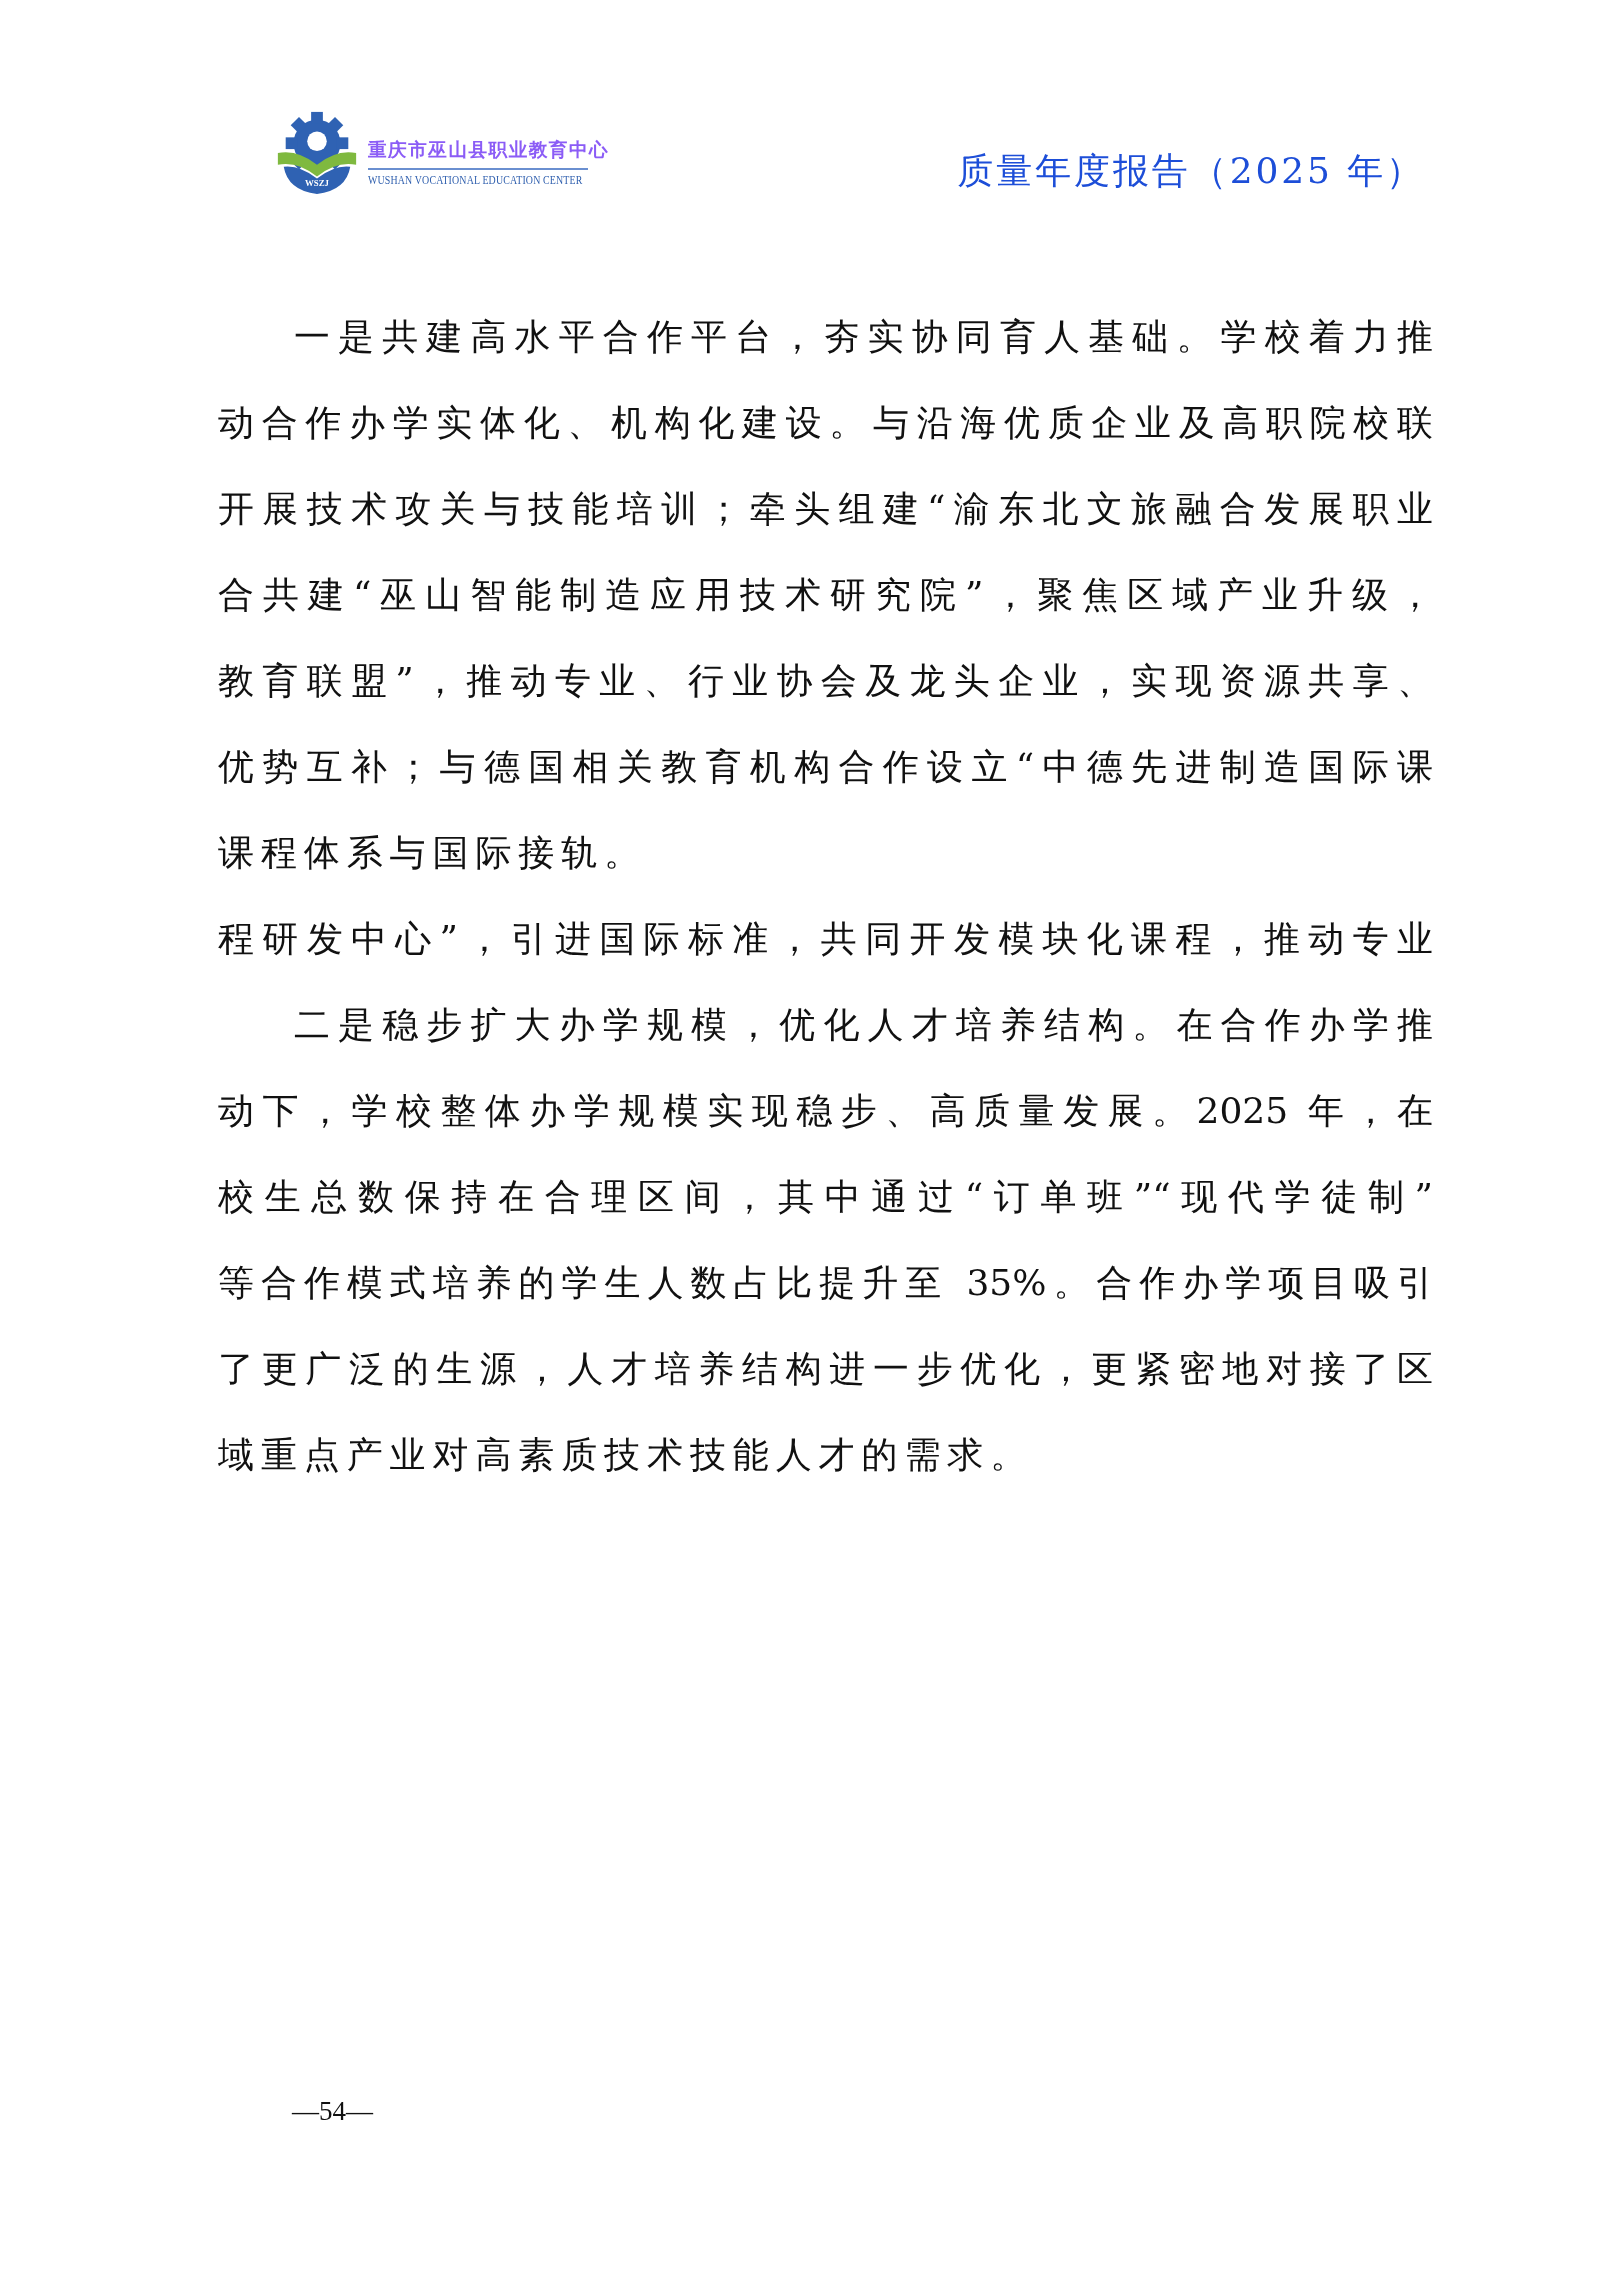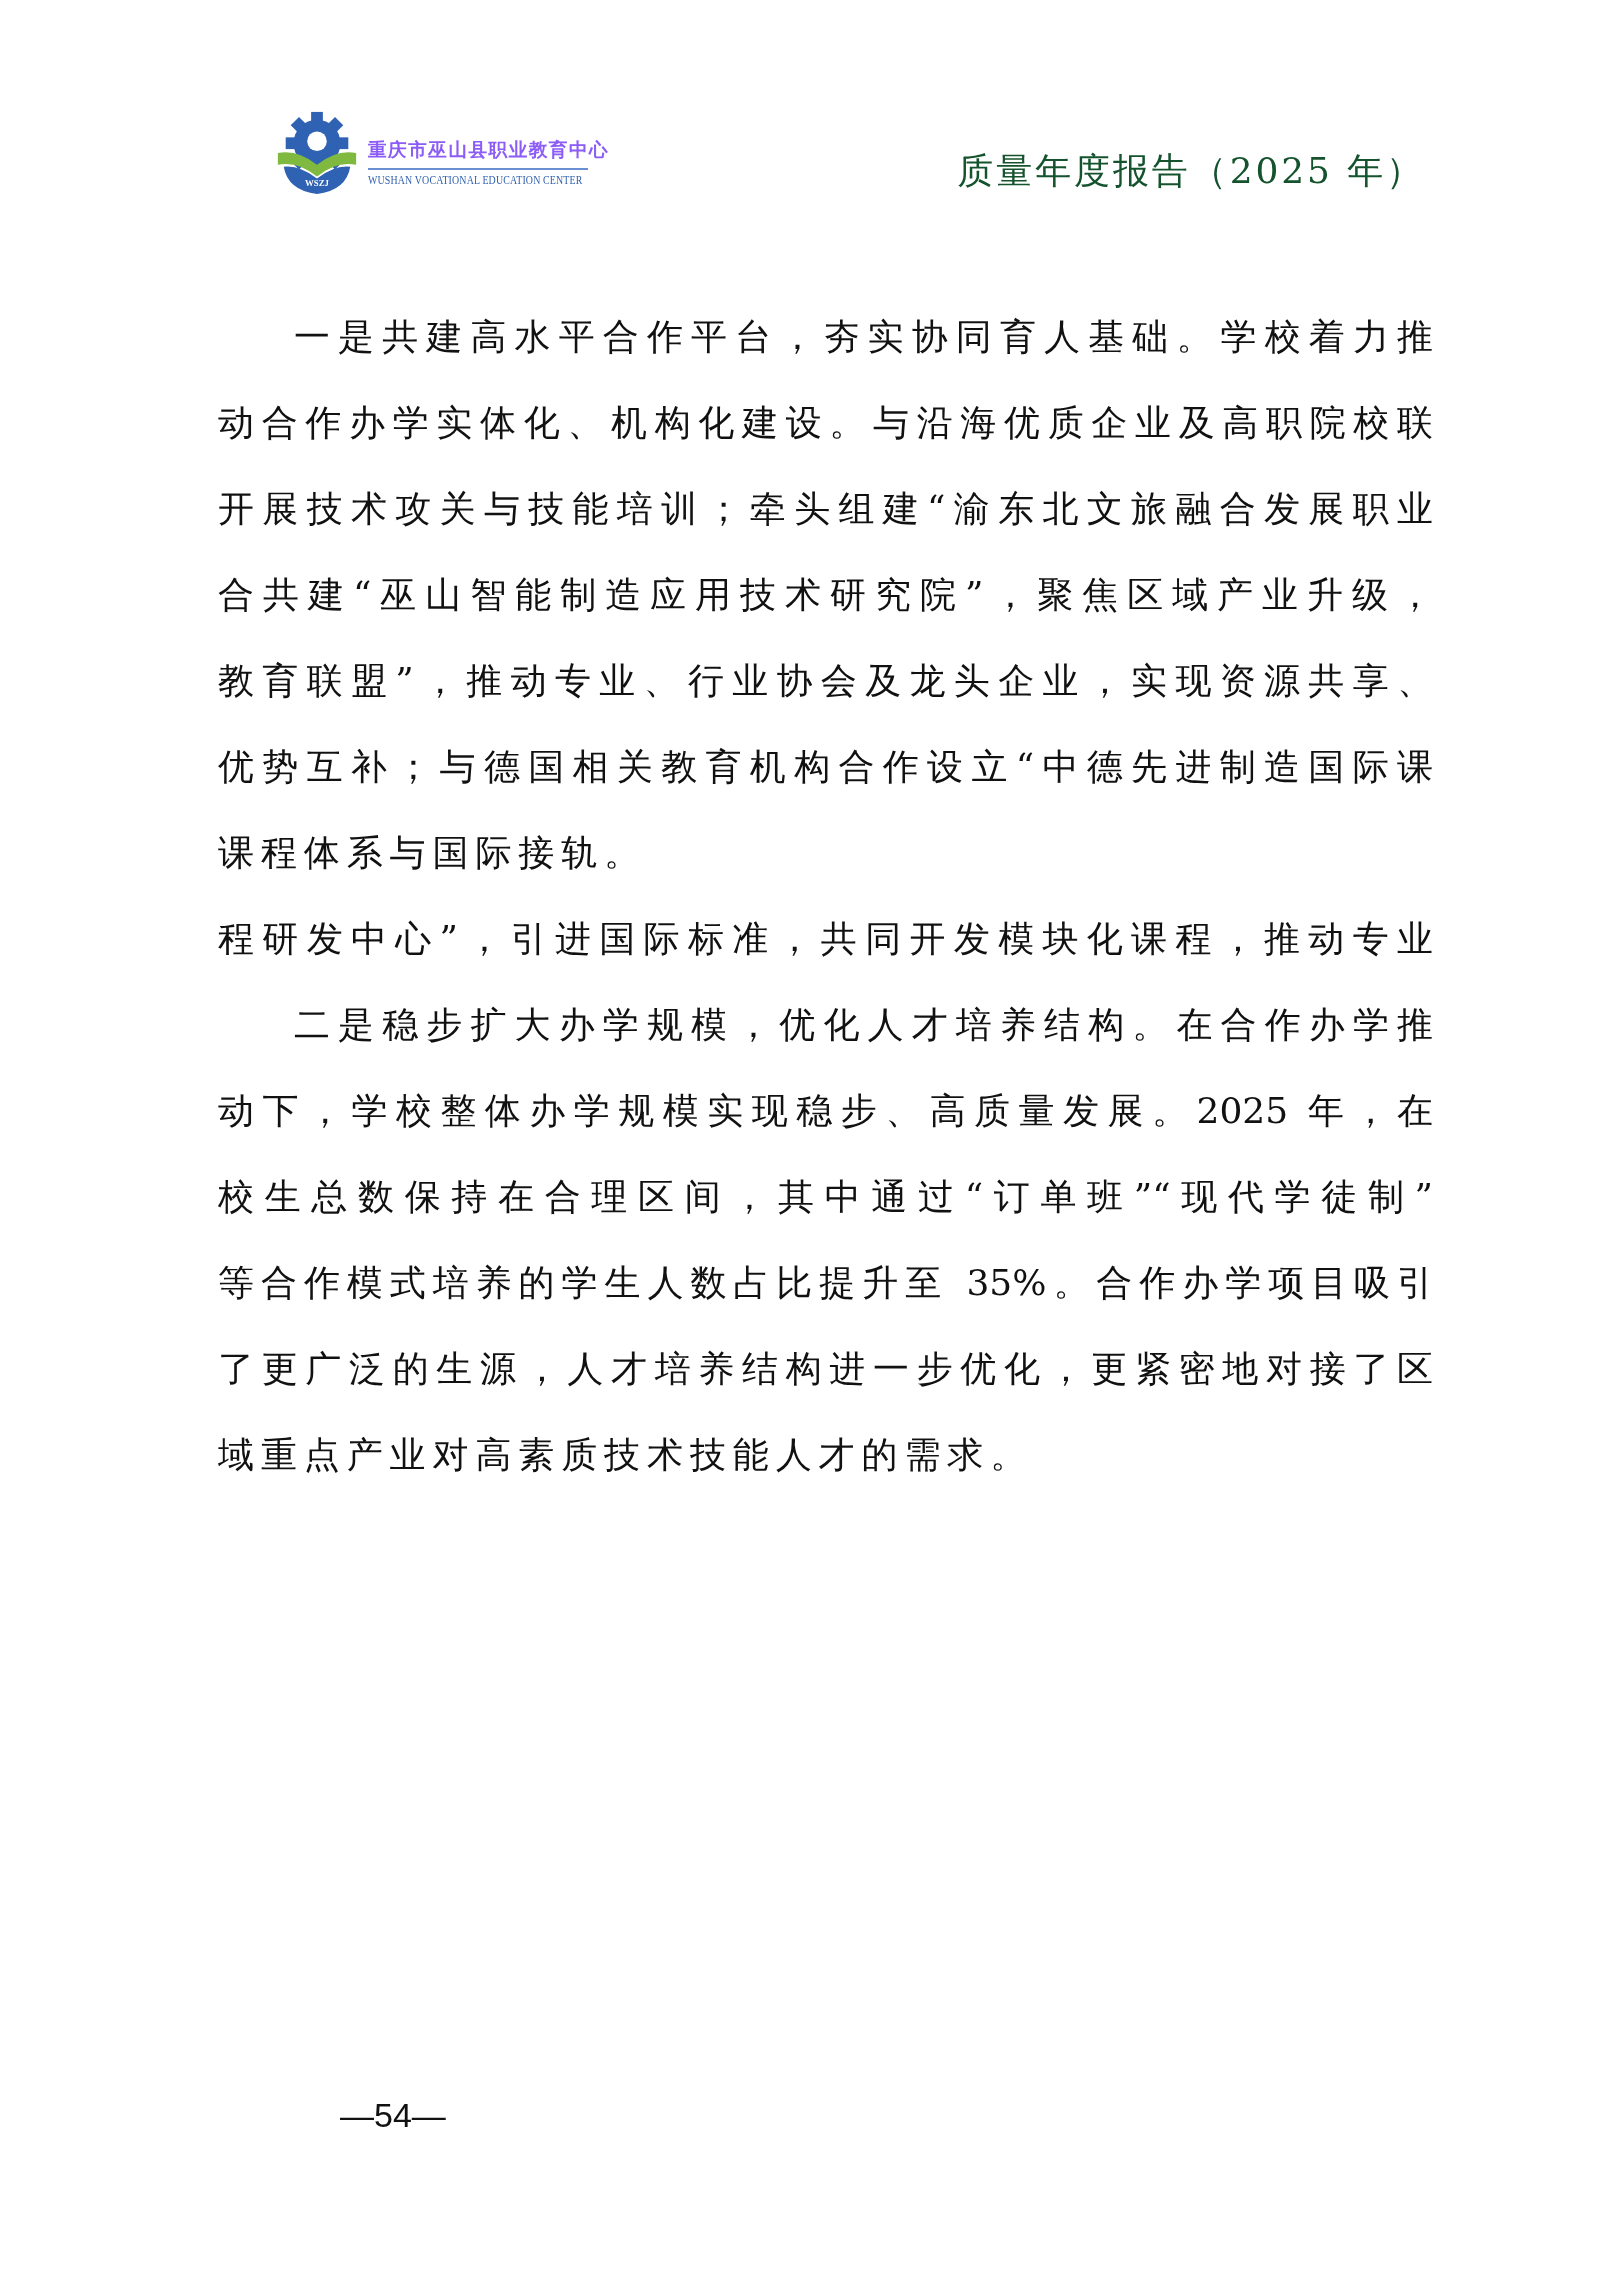--- a/index.html
+++ b/index.html
@@ -66,21 +66,21 @@
     white-space: nowrap;
     transform: scaleX(0.78);
     transform-origin: left top;
   }
   .report-title {
     position: absolute;
     right: 196px;
     top: 147px;
     font-family: "DejaVu Serif", "Liberation Serif", serif;
     font-size: 36px;
-    color: #14532d;
+    color: #1d4ed8;
     letter-spacing: 2.9px;
     white-space: nowrap;
   }
   .body-text {
     position: absolute;
     left: 218px;
     top: 294px;
     width: 1215px;
   }
   .line {
@@ -97,25 +97,24 @@
     text-align-last: left;
     letter-spacing: 6.9px;
   }
   .line.indent {
     padding-left: 76px;
   }
   .page-number {
     position: absolute;
     left: 292px;
     top: 2096px;
-    font-family: Liberation Sans, sans-serif;
-    font-size: 34px;
+    font-family: Liberation Serif, serif;
+    font-size: 27px;
     color: #111111;
     white-space: nowrap;
-    margin-left: 48px;
   }
 </style>
 </head>
 <body>
 
 <div class="header">
   <div class="logo">
     <svg class="logo-emblem" viewBox="0 0 92 92" xmlns="http://www.w3.org/2000/svg">
 
       <g fill="#2f62b3">

